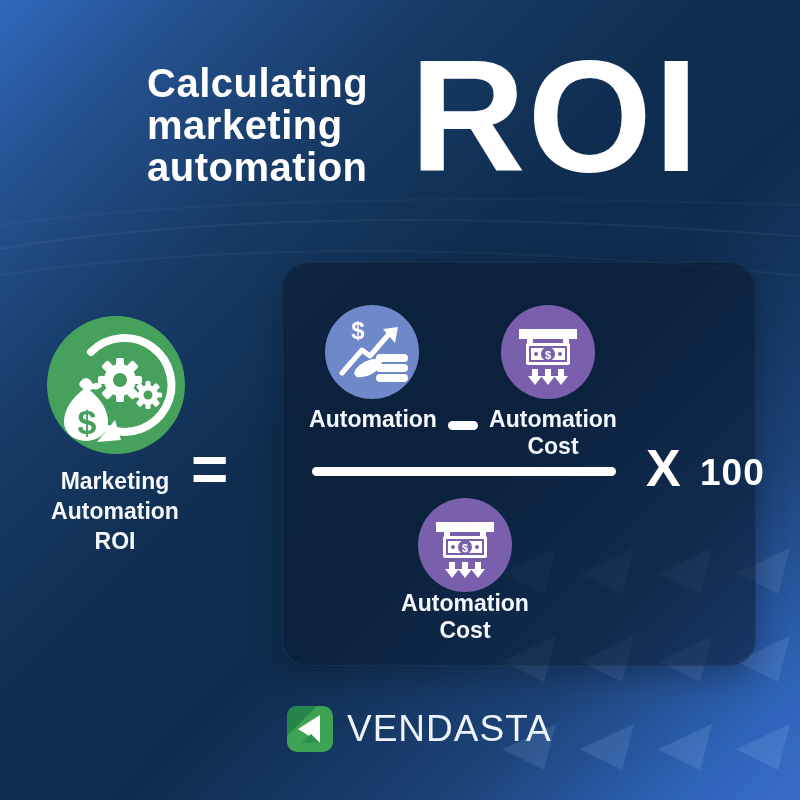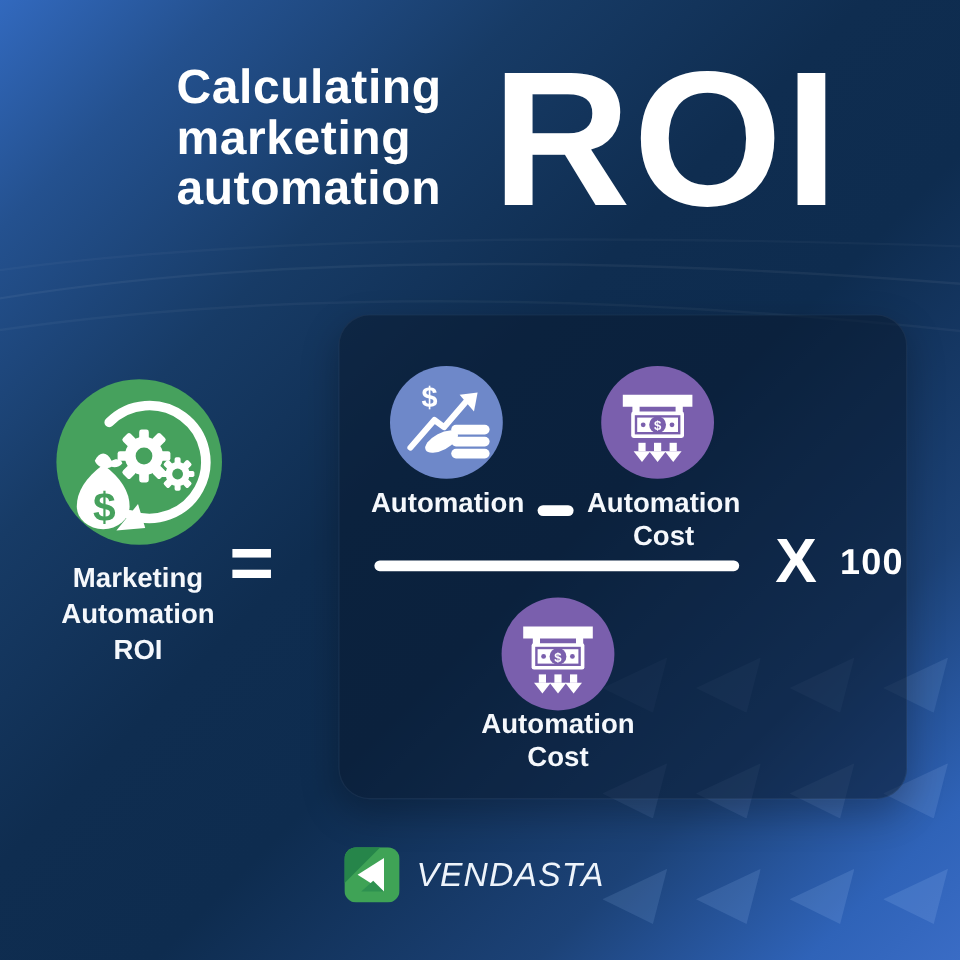--- a/index.html
+++ b/index.html
@@ -23,21 +23,21 @@
 
   
   #triangle-pattern { position:absolute; left:502px; top:548px; width:298px; height:252px; }
   .tri {
     position:absolute; width:54px; height:46px;
     background:rgba(173,205,255,0.15);
     clip-path:polygon(0 55%, 100% 0, 78% 100%);
   }
 
   
-  .title-block { left:147px; top:52px; font-weight:700; font-size:40px; line-height:42px; letter-spacing:0.5px; }
+  .title-block { left:147px; top:62px; font-weight:700; font-size:40px; line-height:42px; letter-spacing:0.5px; }
   .roi-big { left:410px; top:36px; font-weight:700; font-size:160px; line-height:160px; letter-spacing:2px; }
 
   
   .panel {
     left:282px; top:262px; width:474px; height:404px;
     background:rgba(10,25,48,0.55);
     border:1px solid rgba(130,160,200,0.10);
     border-radius:26px;
     box-shadow:0 12px 30px rgba(0,0,0,0.25);
   }
@@ -51,25 +51,25 @@
   .label { font-weight:700; color:#f5f8fc; text-align:center; }
   .result-label { left:25px; top:466px; width:180px; font-size:23px; line-height:30px; }
   .num-left  { left:298px; top:406px; width:150px; font-size:23px; line-height:27px; }
   .num-right { left:478px; top:406px; width:150px; font-size:23px; line-height:27px; }
   .den-label { left:390px; top:590px; width:150px; font-size:23px; line-height:27px; }
 
   .equals { left:191px; top:432px; font-size:64px; font-weight:700; }
   .minus-bar { left:448px; top:421px; width:30px; height:9px; border-radius:4.5px; background:#fff; }
   .fraction-bar { left:312px; top:467px; width:304px; height:9px; border-radius:4.5px; background:#fff; }
   .times { left:646px; top:438px; font-size:52px; font-weight:700; }
-  .times-value { left:700px; top:452px; font-size:30px; font-weight:700; letter-spacing:1px; }
+  .times-value { left:700px; top:452px; font-size:37px; font-weight:700; letter-spacing:1px; }
 
   
   .brand { left:287px; top:706px; display:flex; align-items:center; }
-  .brand-text { margin-left:14px; font-size:28px; font-weight:500; letter-spacing:1px; color:#eef4fb;font-style:italic; }
+  .brand-text { margin-left:14px; font-size:37px; font-weight:500; letter-spacing:1px; color:#eef4fb; }
 </style>
 </head>
 <body>
 
 <div id="canvas">
 
   <svg id="arcs" width="800" height="800" viewBox="0 0 800 800">
     <path d="M -20 252 Q 300 196 820 238" stroke="rgba(255,255,255,0.05)" stroke-width="2" fill="none"></path>
     <path d="M -20 278 Q 330 224 820 278" stroke="rgba(255,255,255,0.04)" stroke-width="2" fill="none"></path>
     <path d="M -20 228 Q 260 186 820 206" stroke="rgba(255,255,255,0.03)" stroke-width="2" fill="none"></path>

